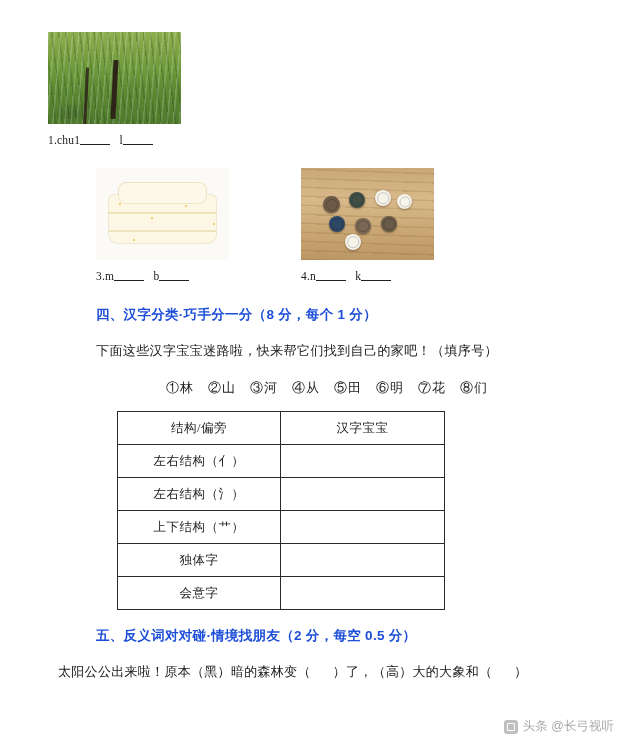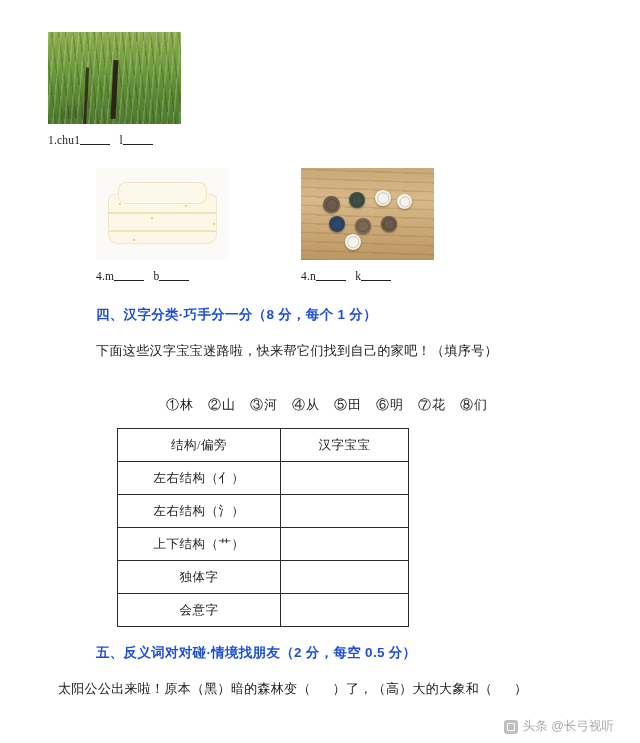--- a/index.html
+++ b/index.html
@@ -259,21 +259,21 @@
     margin-right: 14px;
     white-space: nowrap;
   }
 
   
   .tbl-wrap {
     padding-left: 117px;
   }
   table.classify {
     border-collapse: collapse;
-    width: 292px;
+    width: 328px;
     table-layout: fixed;
   }
   table.classify td {
     border: 1px solid #2a2a2a;
     height: 32px;
     text-align: center;
     font-size: 12.5px;
     padding: 0 2px;
     letter-spacing: 0.5px;
   }
@@ -343,21 +343,21 @@
     <div class="pic-block">
       <div class="pic-frame">
         <div class="img-quilt">
           <div class="stack">
               <div class="dots"></div>
             </div>
           <div class="top"></div>
         </div>
       </div>
       <div class="pic-caption">
-        <span>4.m</span><span class="blank"></span>
+        <span>3.m</span><span class="blank"></span>
         &nbsp;&nbsp;<span>b</span><span class="blank"></span>
       </div>
     </div>
 
     <div class="pic-block">
       <div class="pic-frame">
         <div class="img-buttons">
           <div class="btn-c" style="left:22px;top:28px;width:17px;height:17px;background:#6d5b4a;">
               <span></span>
             </div>
@@ -389,21 +389,21 @@
         &nbsp;&nbsp;<span>k</span><span class="blank"></span>
       </div>
     </div>
 
   </div>
 
   <div class="sec-head" style="margin-top:24px;">四、汉字分类·巧手分一分（8 分，每个 1 分）</div>
 
   <div class="para" style="margin-top:18px;">下面这些汉字宝宝迷路啦，快来帮它们找到自己的家吧！（填序号）</div>
 
-  <div class="char-list" style="margin-top:36px;">
+  <div class="char-list" style="margin-top:19px;">
     <span>①林</span><span>②山</span><span>③河</span><span>④从</span><span>⑤田</span><span>⑥明</span><span>⑦花</span><span>⑧们</span>
   </div>
 
   <div class="tbl-wrap" style="margin-top:14px;">
     <table class="classify">
       <tbody>
           <tr>
         <td class="col1">结构/偏旁</td>
         <td>汉字宝宝</td>
       </tr>

